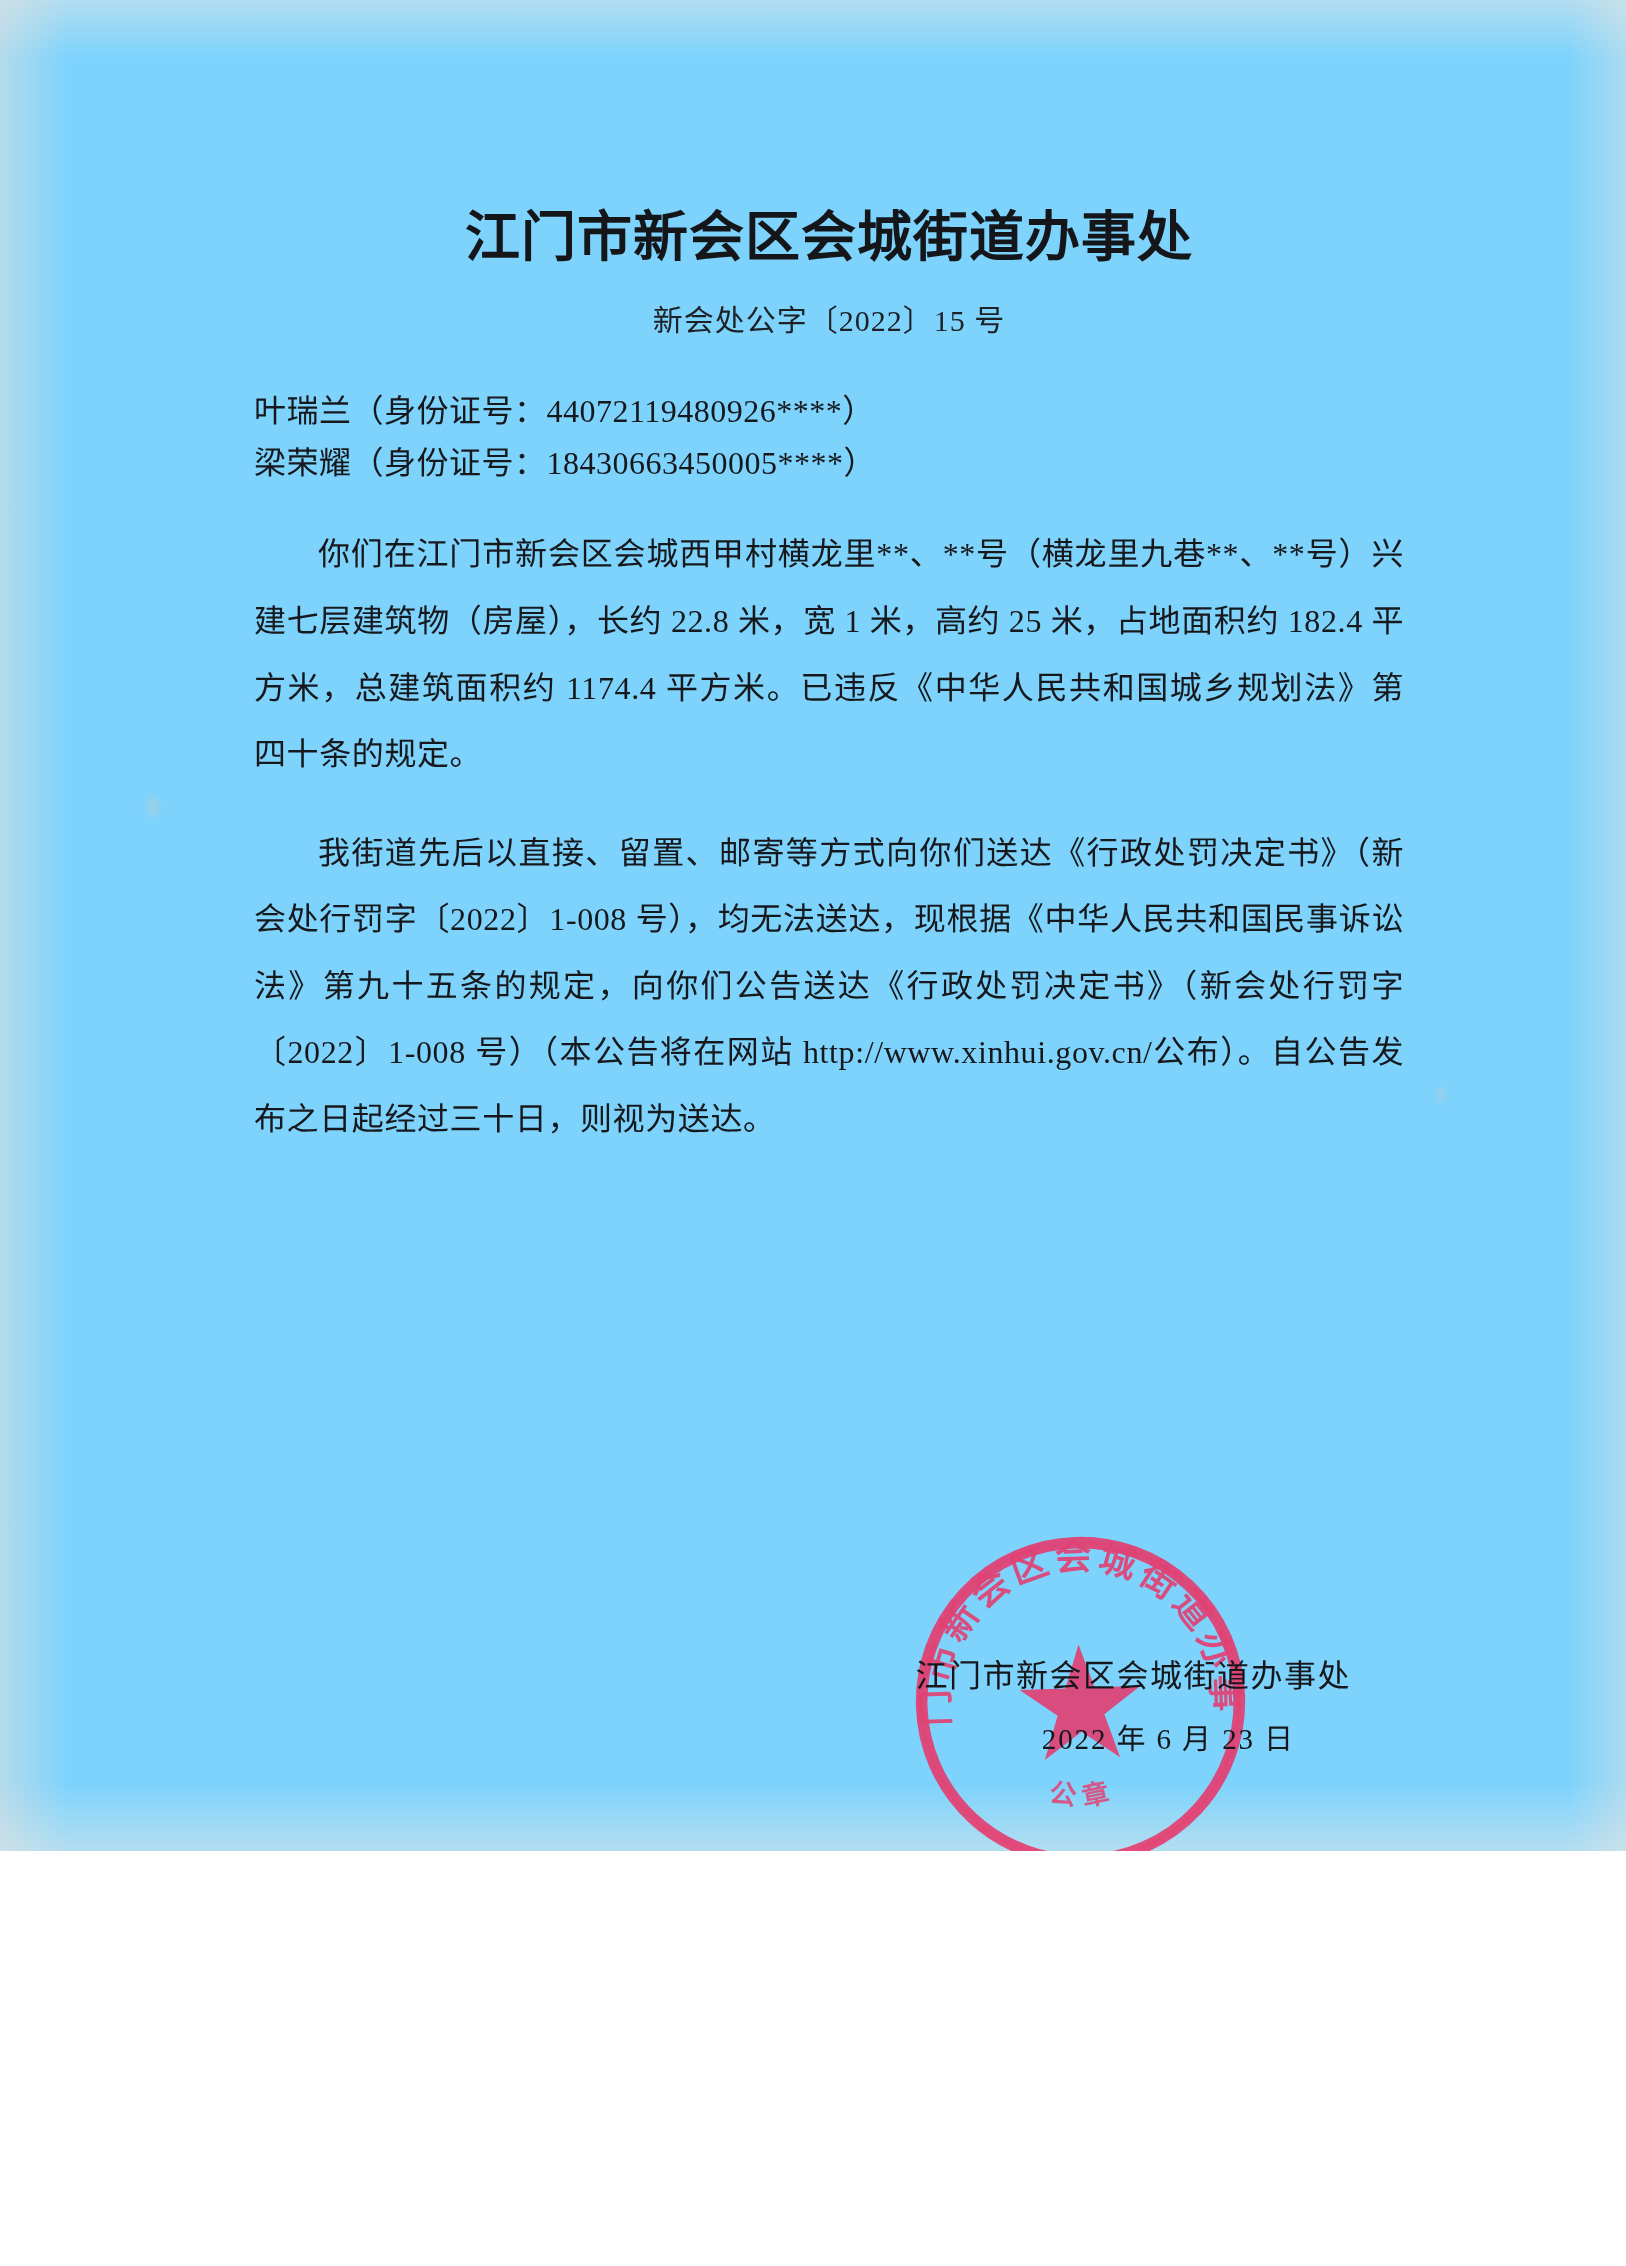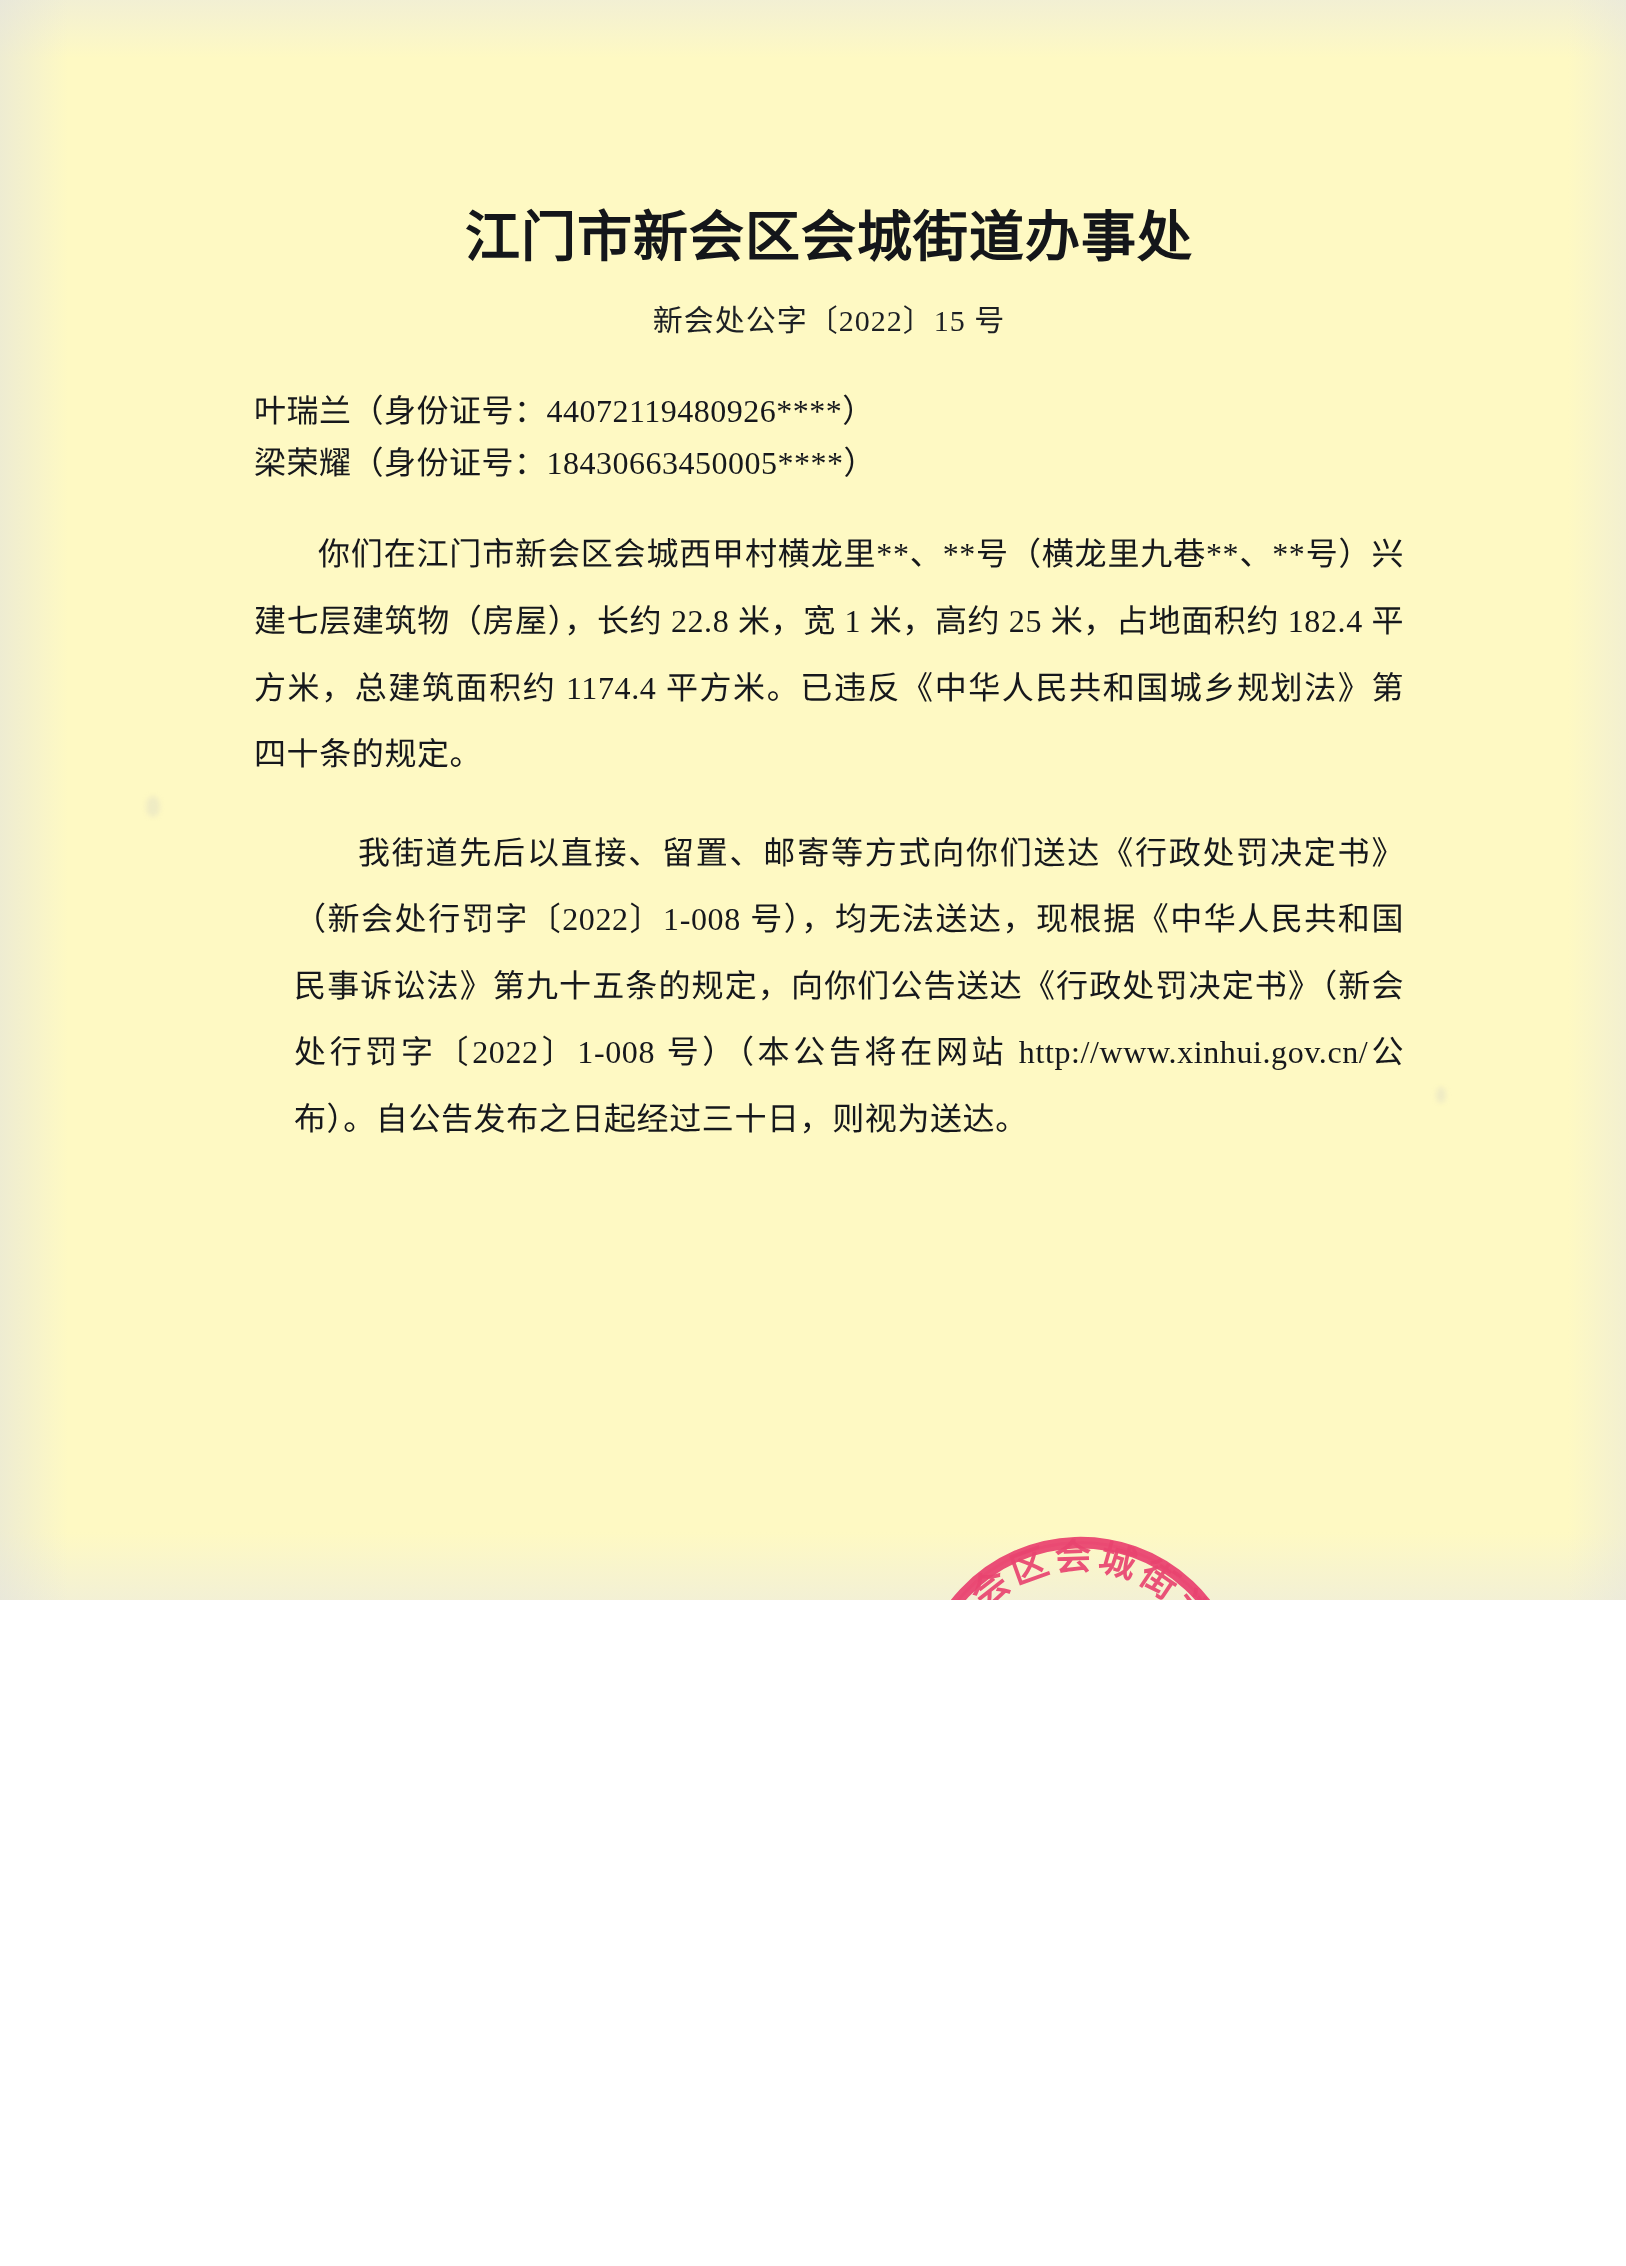--- a/index.html
+++ b/index.html
@@ -7,23 +7,23 @@
     margin: 0;
     padding: 0;
     background: #ffffff;
   }
   body {
     font-family: "Liberation Serif", "DejaVu Serif", serif;
   }
   .page {
     position: relative;
     width: 1626px;
-    height: 1600px;
+    height: 1851px;
     margin: 0 auto;
-    background: #fef9c3;
+    background: #7dd3fc;
     overflow: hidden;
   }
   
   .scan-tint {
     position: absolute;
     inset: 0;
     background:
       linear-gradient(90deg, rgba(225,225,222,0.55) 0px, rgba(255,255,255,0) 68px),
       linear-gradient(270deg, rgba(228,228,225,0.45) 0px, rgba(255,255,255,0) 58px),
       linear-gradient(180deg, rgba(230,230,228,0.5) 0px, rgba(255,255,255,0) 58px),
@@ -75,21 +75,21 @@
   }
   .para {
     font-size: 32px;
     line-height: 2.08;
     color: #16181c;
     text-align: justify;
     text-justify: inter-ideograph;
     text-indent: 2em;
     letter-spacing: 0.6px;
   }
-  .para + .para { margin-top: 0; margin-left: 40px; }
+  .para + .para { margin-top: 0; }
 
   .attachment {
     margin-top: 89px;
     font-size: 32px;
     line-height: 2.0;
     text-indent: 2em;
     color: #16181c;
     letter-spacing: 0.6px;
   }
 

